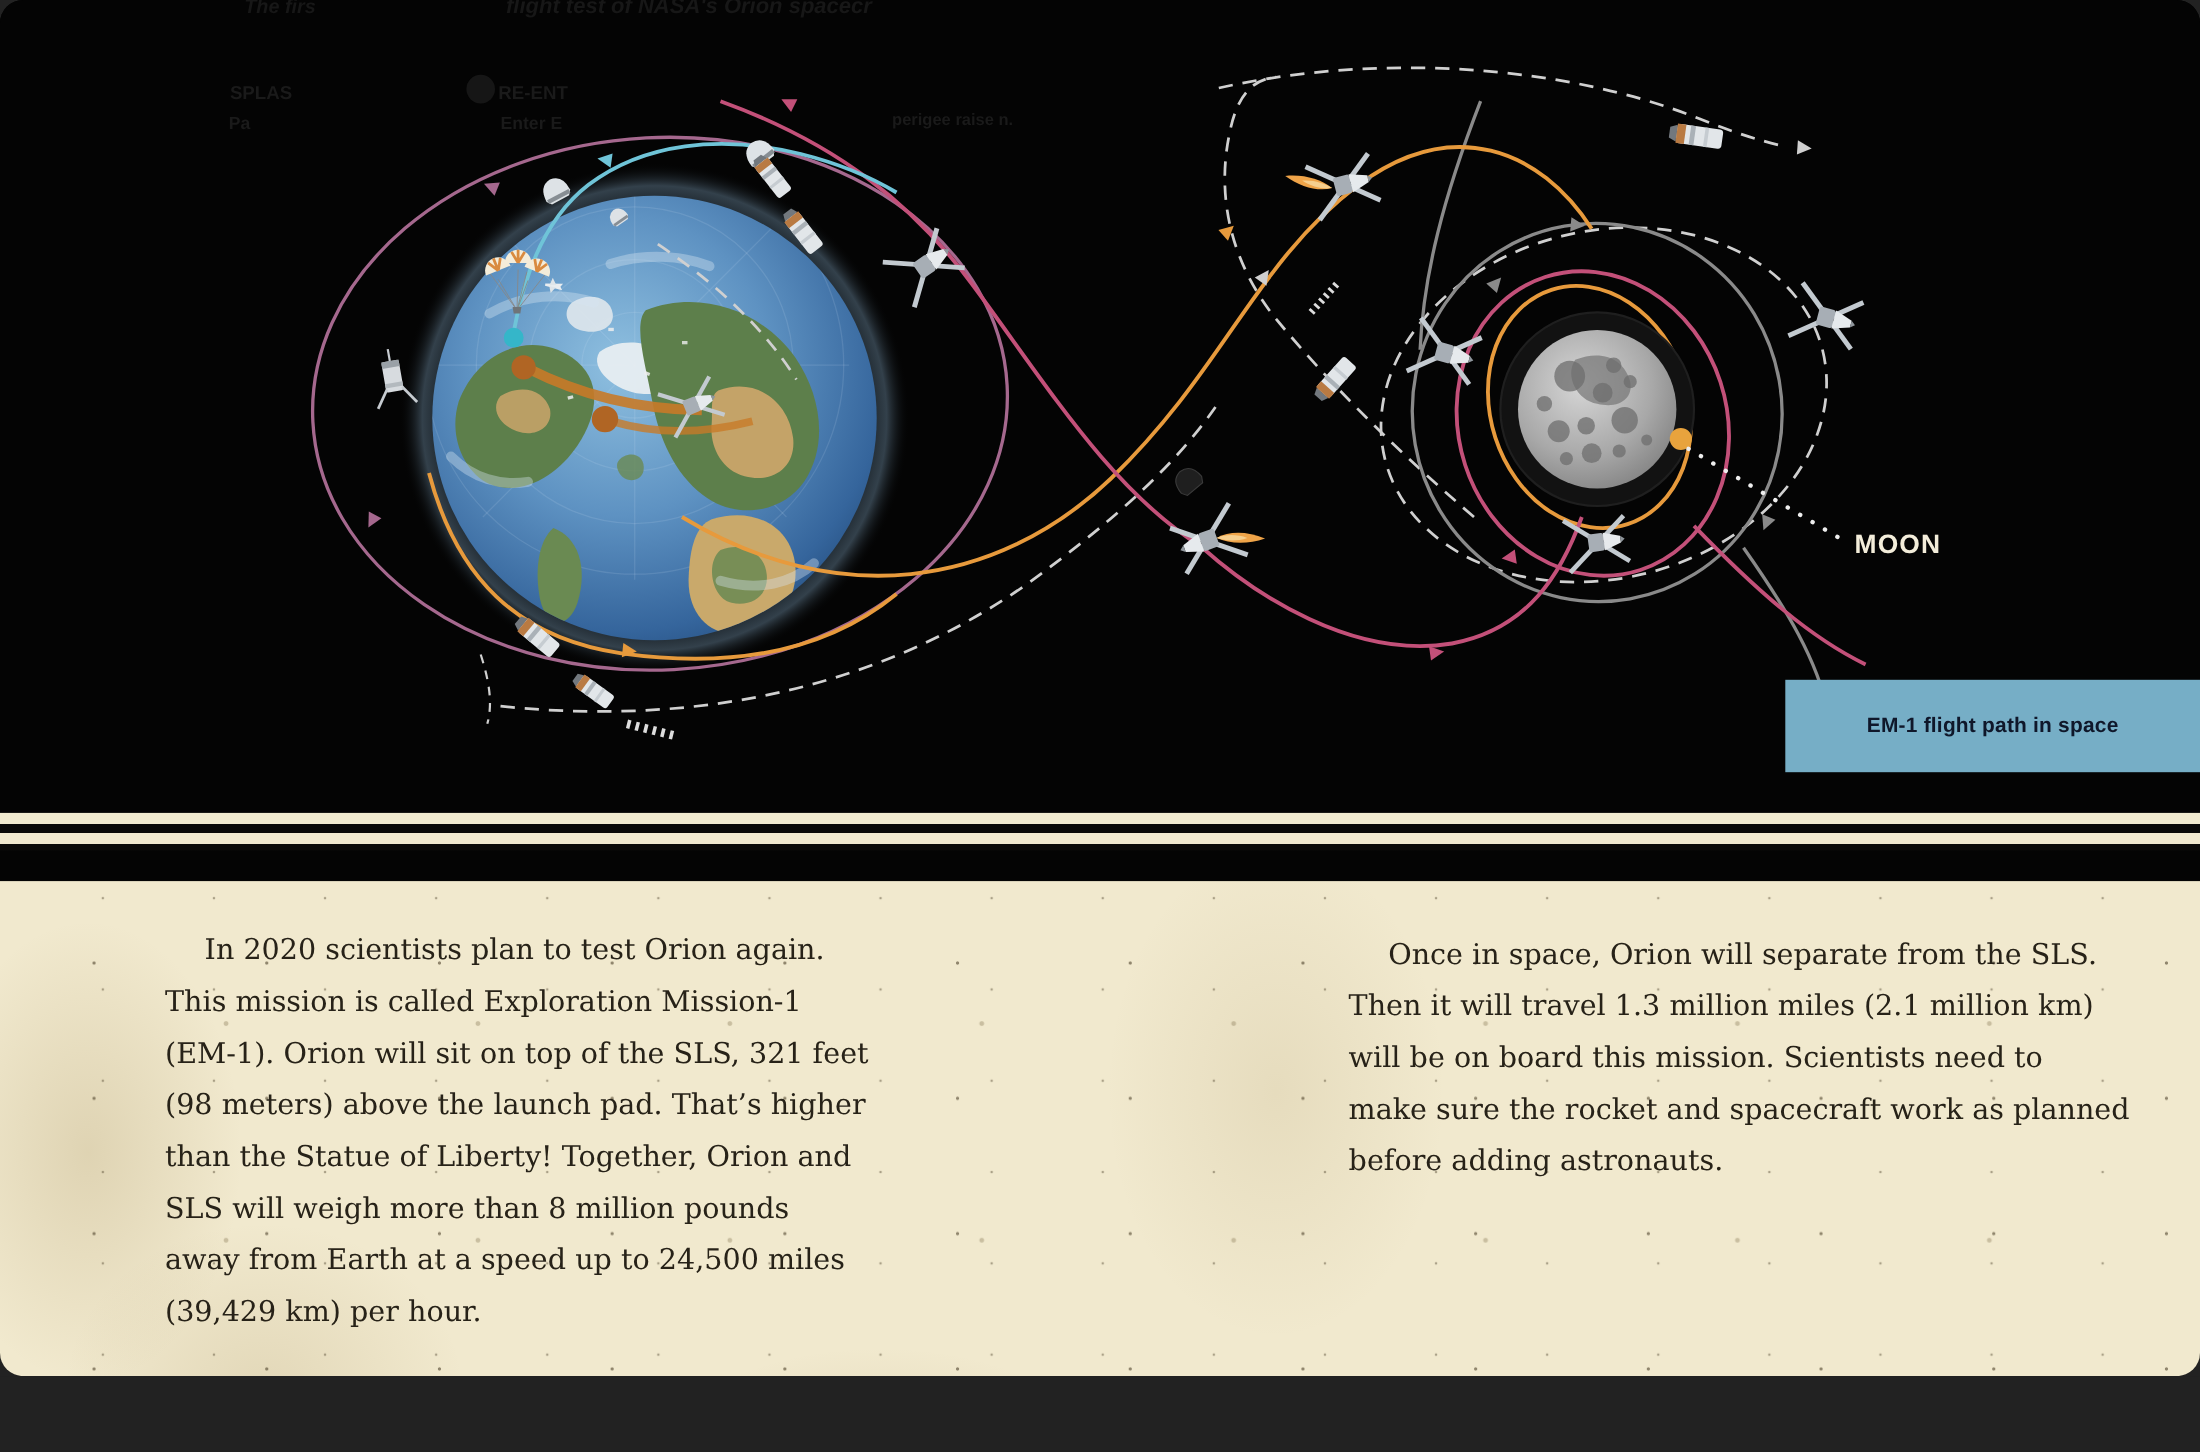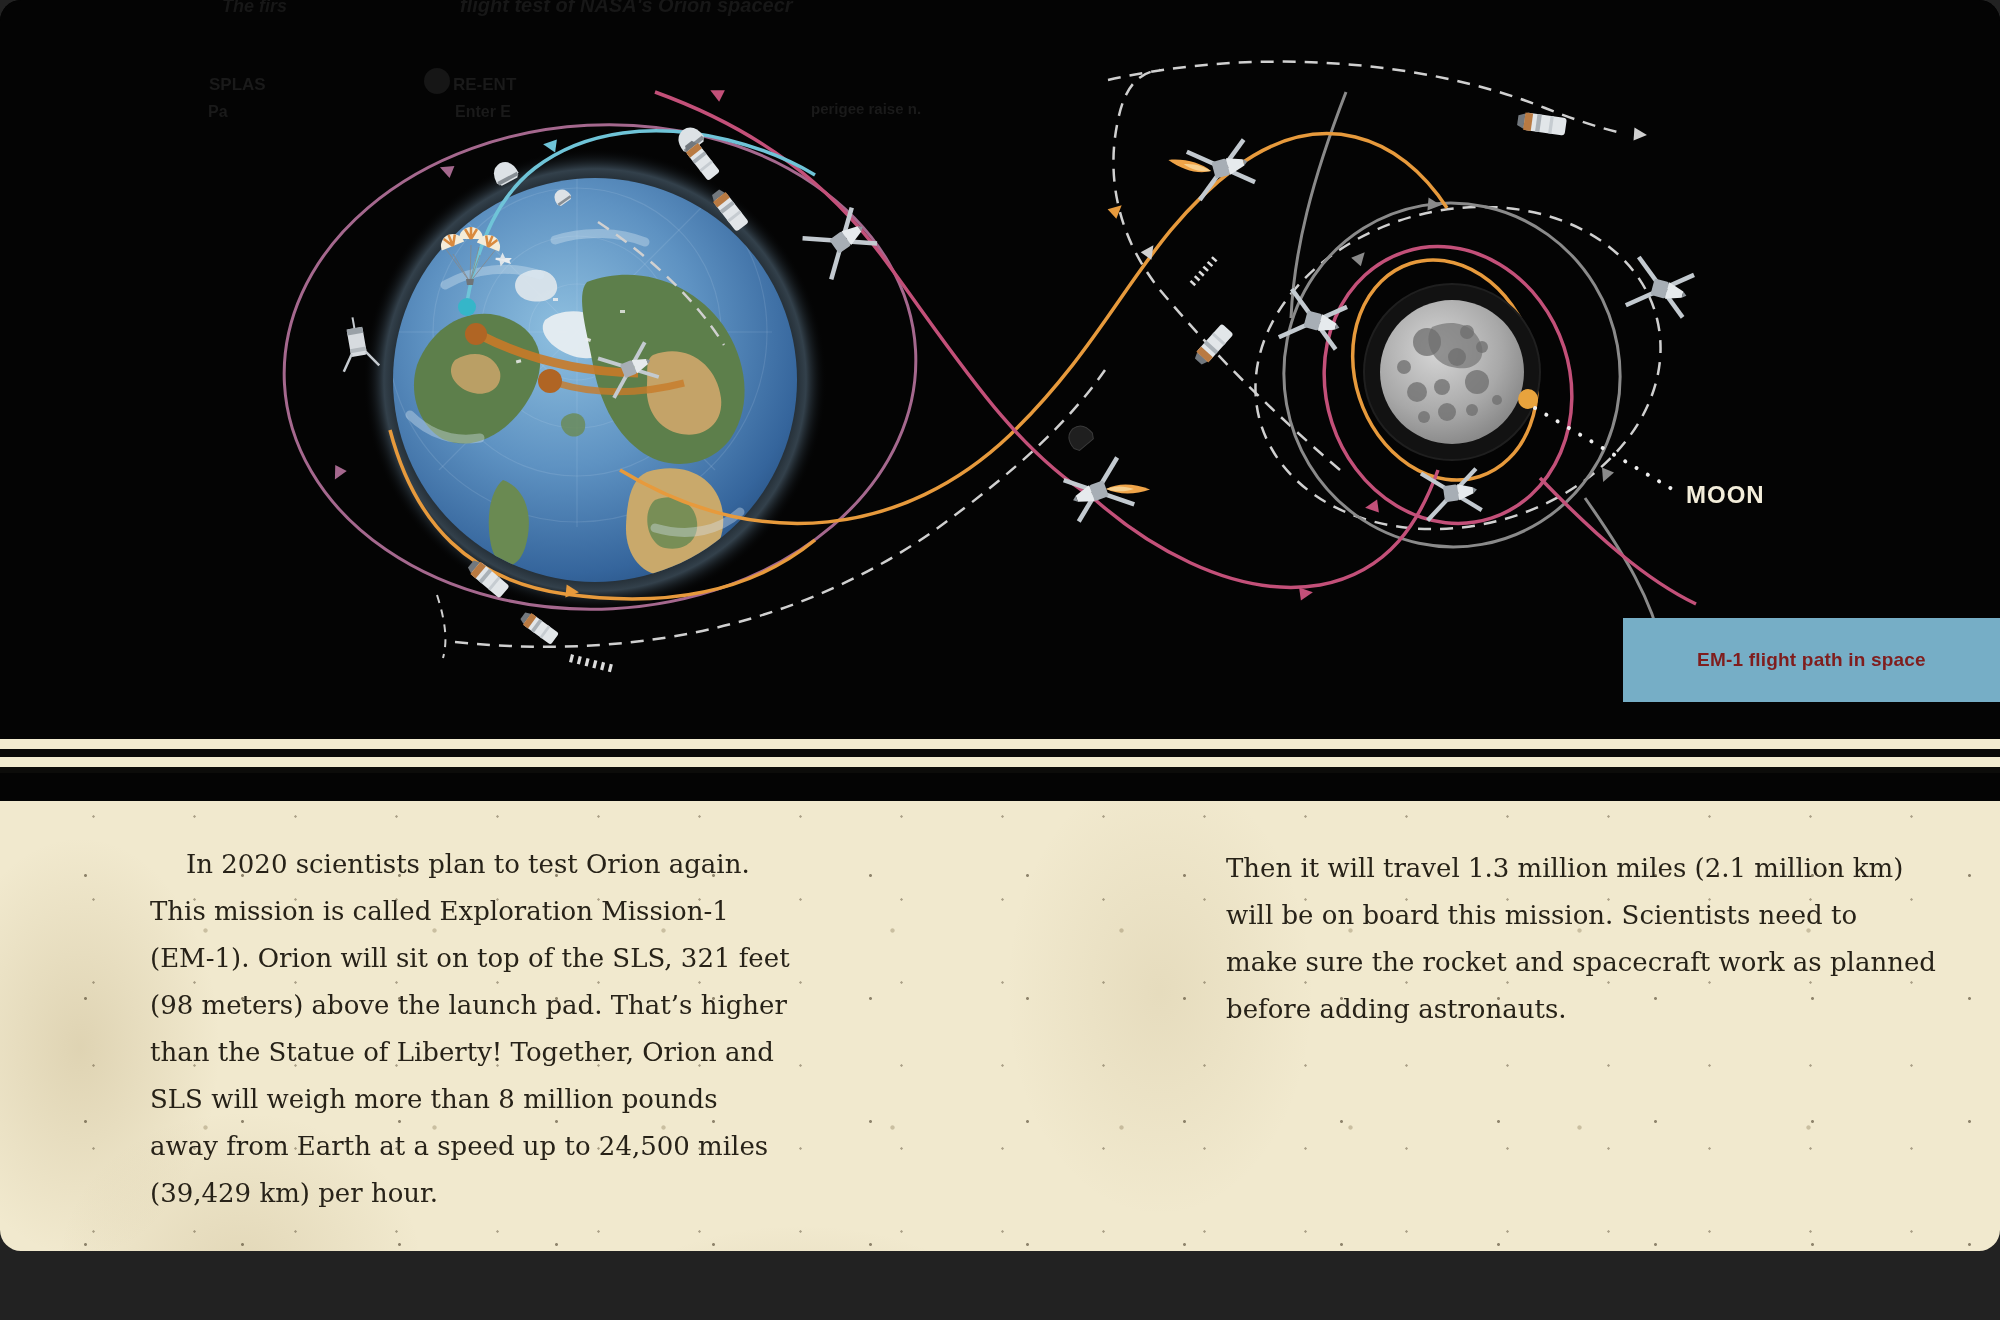--- a/index.html
+++ b/index.html
@@ -3,21 +3,21 @@
 <meta charset="utf-8">
 <style>
   html,body{margin:0;padding:0;background:#222;}
   .spread{position:relative;width:2000px;height:1251px;overflow:hidden;background:#040404;
           font-family:"Liberation Sans",sans-serif;border-radius:21px;}
   
   .space-area{position:absolute;left:0;top:0;width:2000px;height:739px;background:#040404;}
   .space-area svg{position:absolute;left:0;top:0;}
   .caption-box{position:absolute;left:1623px;top:618px;width:377px;height:84px;
                background:#76aec6;display:flex;align-items:center;justify-content:center;}
-  .caption-box span{font-weight:bold;font-size:19px;color:#7f1d1d;letter-spacing:.2px;}
+  .caption-box span{font-weight:bold;font-size:19px;color:#0f172a;letter-spacing:.2px;}
   
   .divider{position:absolute;left:0;top:739px;width:2000px;height:34px;
            background:linear-gradient(#f2ebd0 0 10px,#0a0a08 10px 18px,#f2ebd0 18px 28px,#0c0c0a 28px 34px);}
   
   .paper-area{position:absolute;left:0;top:801px;width:2000px;height:547px;
     background-color:#f1e9ce;
     background-image:
       radial-gradient(circle, rgba(62,50,28,.55) 1.1px, transparent 1.8px),
       radial-gradient(circle, rgba(62,50,28,.40) 0.9px, transparent 1.5px),
       radial-gradient(circle, rgba(110,92,55,.30) 1.7px, transparent 2.6px),
@@ -308,20 +308,21 @@
       <div class="tline">This mission is called Exploration Mission-1</div>
       <div class="tline">(EM-1). Orion will sit on top of the SLS, 321 feet</div>
       <div class="tline">(98 meters) above the launch pad. That’s higher</div>
       <div class="tline">than the Statue of Liberty! Together, Orion and</div>
       <div class="tline">SLS will weigh more than 8 million pounds</div>
       <div class="tline">away from Earth at a speed up to 24,500 miles</div>
       <div class="tline">(39,429 km) per hour.</div>
     </div>
 
     <div class="para para-right">
+      <div class="tline indent">Once in space, Orion will separate from the SLS.</div>
       <div class="tline">Then it will travel 1.3 million miles (2.1 million km)</div>
       <div class="tline">will be on board this mission. Scientists need to</div>
       <div class="tline">make sure the rocket and spacecraft work as planned</div>
       <div class="tline">before adding astronauts.</div>
     </div>
 
     <div class="page-num page-num-left">10</div>
     <div class="page-num page-num-right">11</div>
   </div>
 

